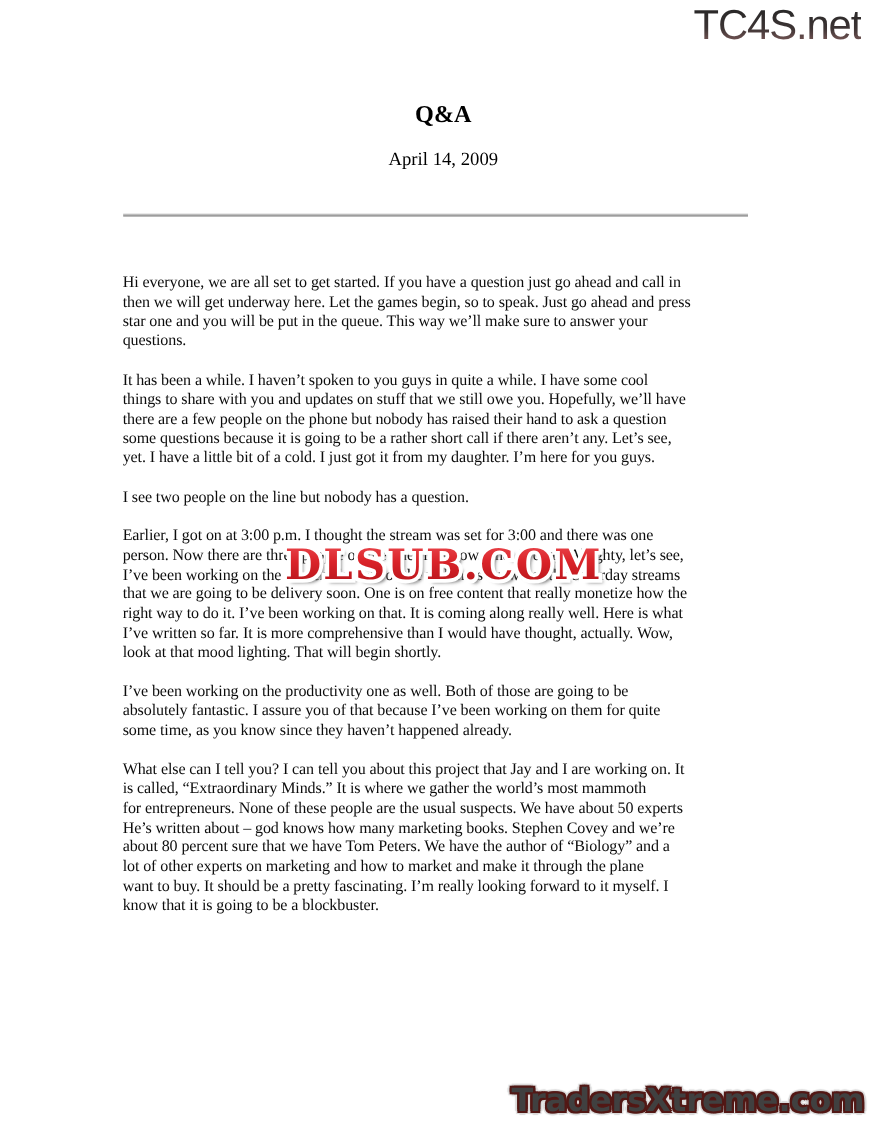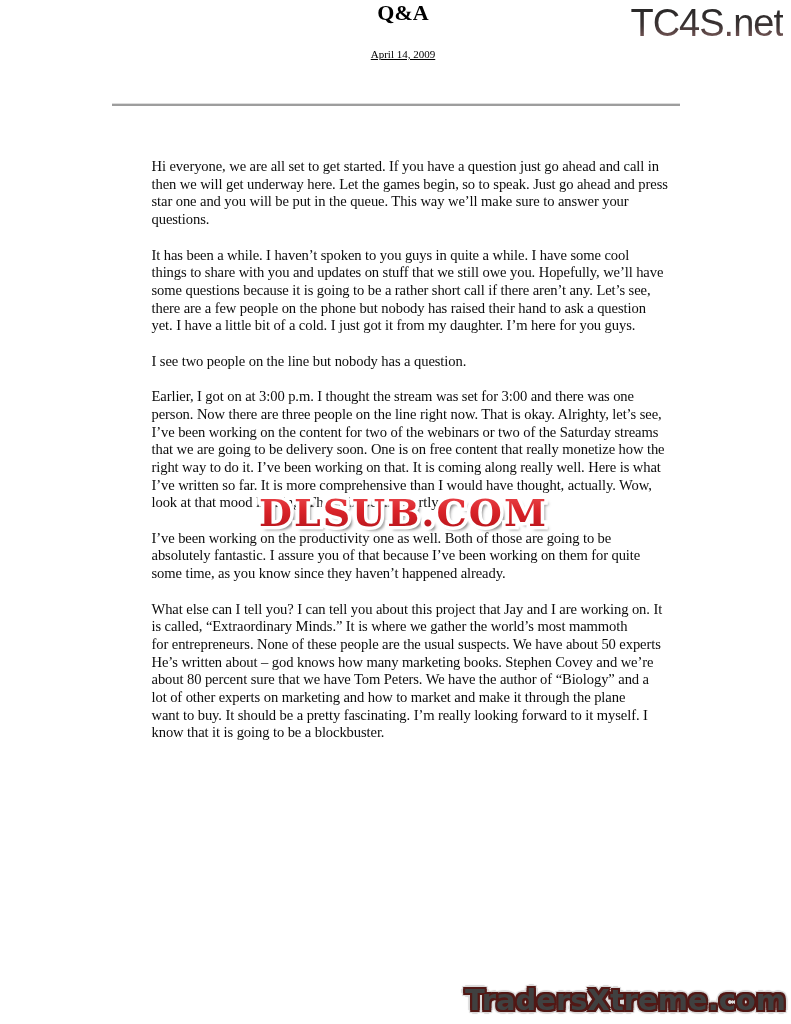--- a/index.html
+++ b/index.html
@@ -27,35 +27,35 @@
     letter-spacing: -1px;
     background: linear-gradient(180deg, #262626 10%, #3c3434 55%, #8d6463 95%);
     -webkit-background-clip: text;
     background-clip: text;
     color: transparent;
     text-shadow: 0 0 0 rgba(0,0,0,0);
   }
 
   
   .doc-head {
+    padding-top: 91px;
     text-align: center;
     margin-left: 15px;
   }
   .doc-title {
     font-size: 22px;
     line-height: 26px;
     font-weight: bold;
     color: #000;
   }
   .doc-date {
     margin-top: 18px;
-    font-size: 11px;
+    font-size: 17px;
     line-height: 20px;
     color: #000;
-    text-decoration: underline;
   }
 
   
   .rule {
     width: 568px;
     margin: 40px auto 0 auto;
     height: 2px;
     background: #9d9d9d;
     box-shadow: 0 -1px 0 #dcdcdc;
   }
@@ -64,21 +64,21 @@
   .doc-body {
     width: 568px;
     margin: 52px auto 0 auto;
     font-size: 14.6px;
     line-height: 17.7px;
     letter-spacing: -0.1px;
     color: #0c0c0c;
   }
   .para { margin: 0 0 17.7px 0; }
   .para:last-child { margin-bottom: 0; }
-  .line { white-space: nowrap; margin-left: 40px; }
+  .line { white-space: nowrap; }
 
   
   .wm {
     position: absolute;
     left: 253px;
     top: 487px;
     width: 292px;
     height: 52px;
     pointer-events: none;
   }
@@ -144,22 +144,22 @@
   <div class="doc-body">
       <div class="para">
         <div class="line">Hi everyone, we are all set to get started. If you have a question just go ahead and call in</div>
         <div class="line">then we will get underway here. Let the games begin, so to speak. Just go ahead and press</div>
         <div class="line">star one and you will be put in the queue. This way we’ll make sure to answer your</div>
         <div class="line">questions.</div>
       </div>
       <div class="para">
         <div class="line">It has been a while. I haven’t spoken to you guys in quite a while. I have some cool</div>
         <div class="line">things to share with you and updates on stuff that we still owe you. Hopefully, we’ll have</div>
+        <div class="line">there are a few people on the phone but nobody has raised their hand to ask a question</div>
         <div class="line">some questions because it is going to be a rather short call if there aren’t any. Let’s see,</div>
-        <div class="line">there are a few people on the phone but nobody has raised their hand to ask a question</div>
         <div class="line">yet. I have a little bit of a cold. I just got it from my daughter. I’m here for you guys.</div>
       </div>
       <div class="para">
         <div class="line">I see two people on the line but nobody has a question.</div>
       </div>
       <div class="para">
         <div class="line">Earlier, I got on at 3:00 p.m. I thought the stream was set for 3:00 and there was one</div>
         <div class="line">person. Now there are three people on the line right now. That is okay. Alrighty, let’s see,</div>
         <div class="line">I’ve been working on the content for two of the webinars or two of the Saturday streams</div>
         <div class="line">that we are going to be delivery soon. One is on free content that really monetize how the</div>

